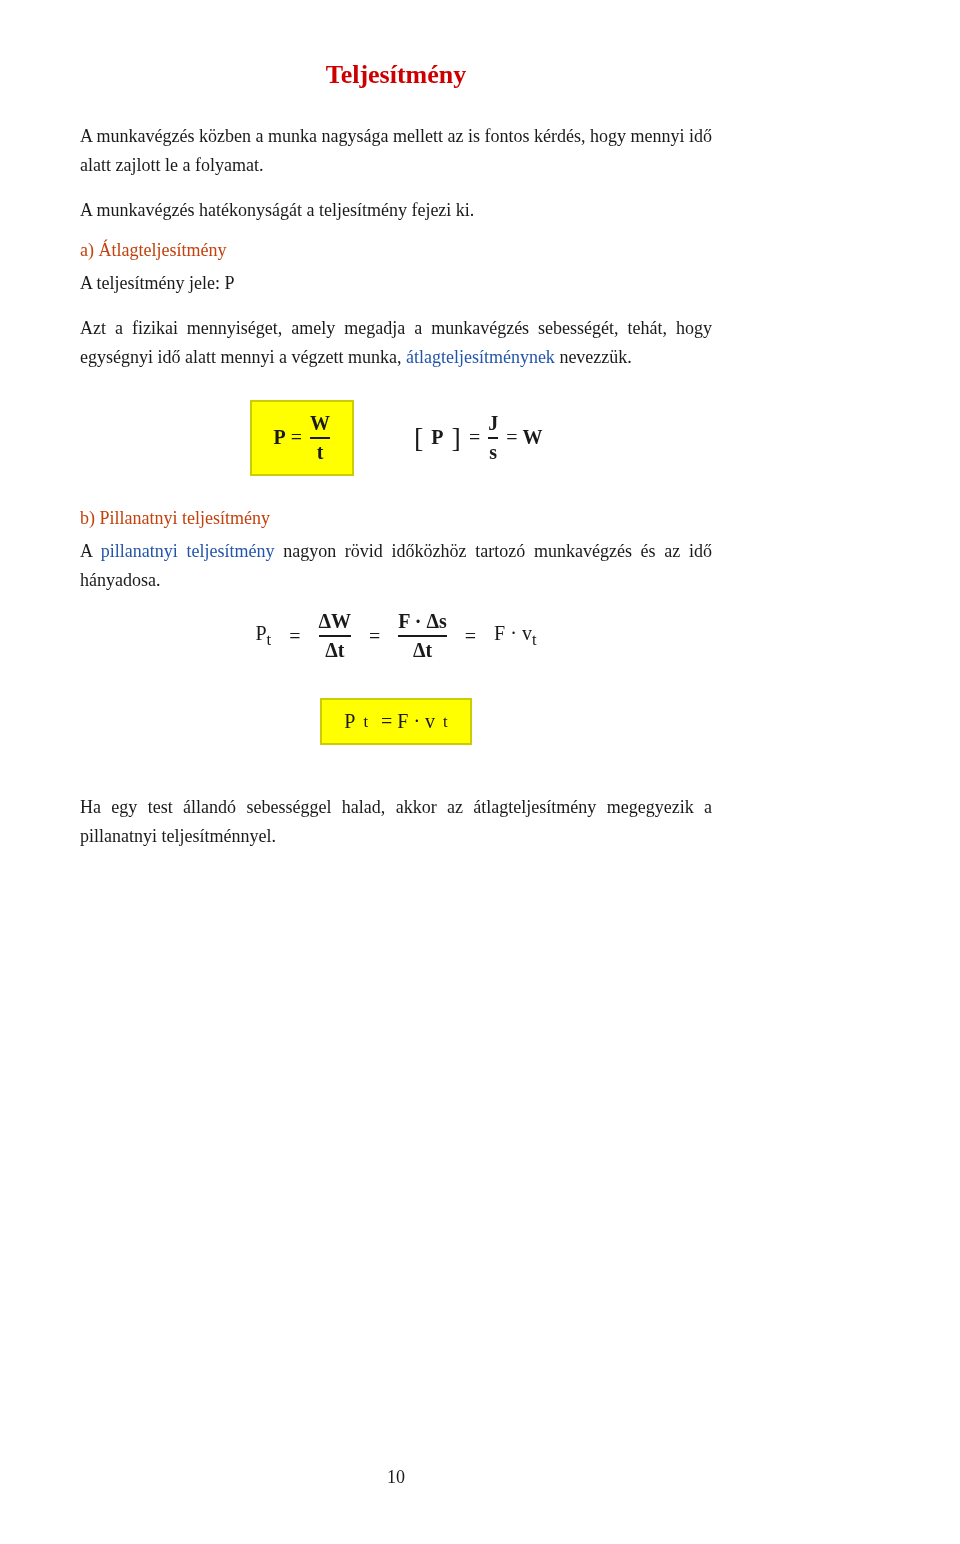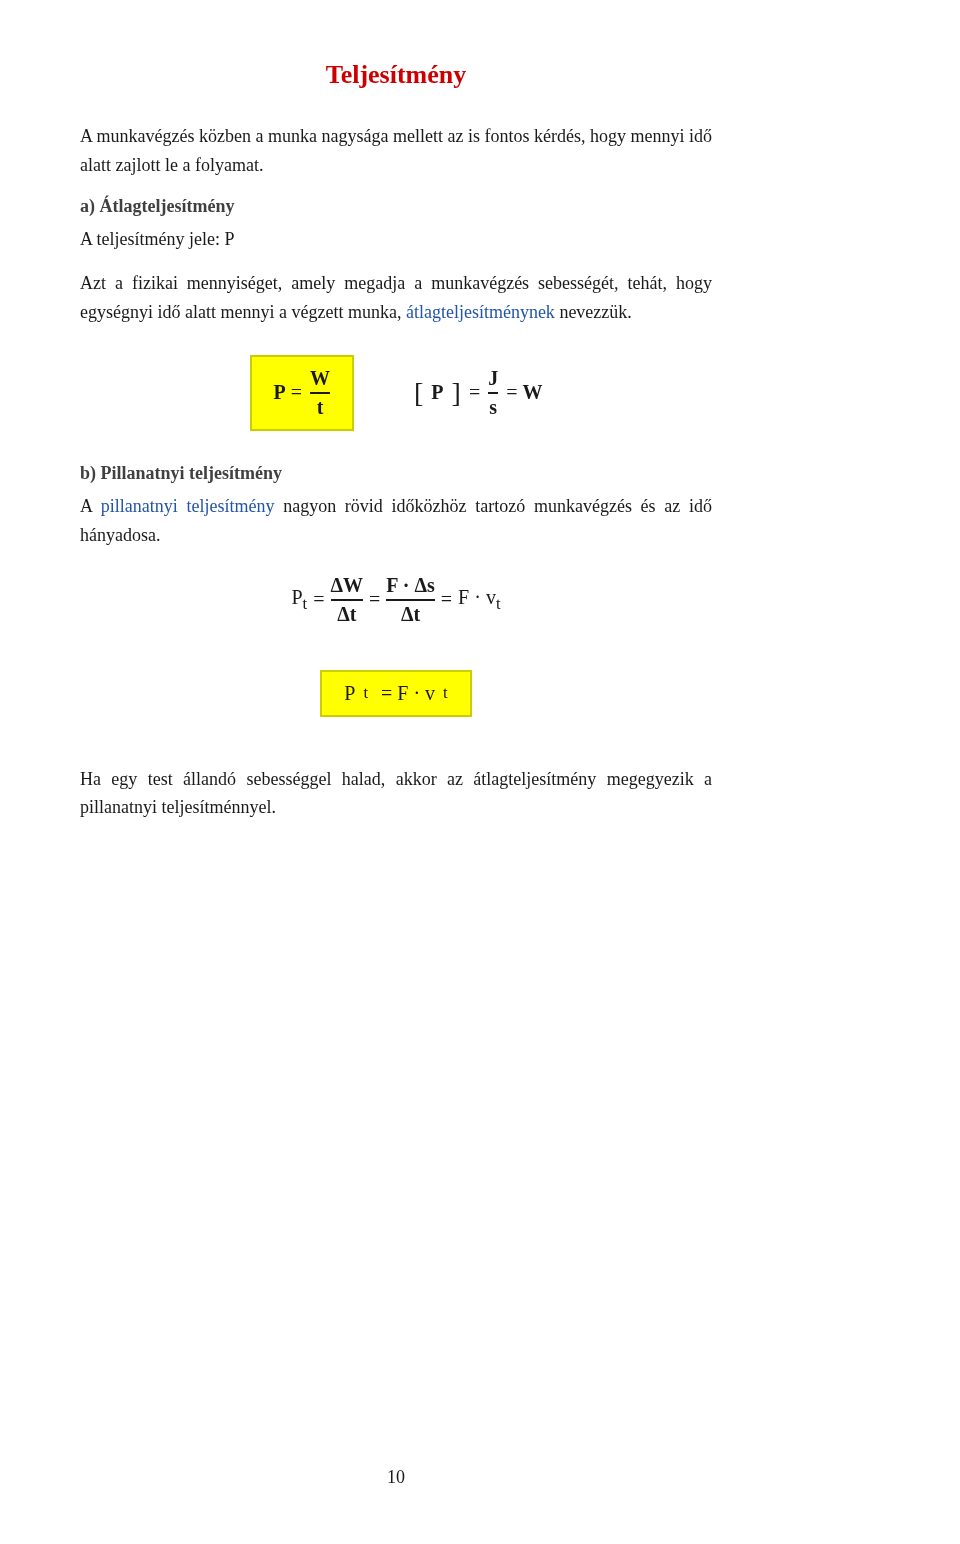--- a/index.html
+++ b/index.html
@@ -34,22 +34,22 @@
     }
 
     .paragraph {
       margin-bottom: 16px;
       line-height: 1.6;
       text-align: justify;
       font-family: Liberation Serif, serif;
     }
 
     .section-heading {
-      font-weight: bold;
-      color: #404040;
+      font-weight: normal;
+      color: #c2410c;
       margin-bottom: 8px;
     }
 
     .formula-block {
       display: flex;
       align-items: center;
       justify-content: center;
       margin: 28px 0;
       gap: 60px;
     }
@@ -121,41 +121,42 @@
       left: 50%;
       transform: translateX(-50%);
       font-size: 18px;
       color: #1a1a1a;
     }
 
     .formula-row {
       display: flex;
       align-items: center;
       justify-content: center;
-      margin: 24px auto;
-      gap: 6px;
+      margin: 8px auto;
+      gap: 18px;
       font-size: 20px;
     }
 
     .formula-row-boxed {
       display: flex;
       align-items: center;
       justify-content: center;
       margin: 16px auto 28px auto;
     }
   </style>
 </head>
 <body>
 
 <div class="page">
 
   <div class="page-title">Teljesítmény</div>
 
   <p class="paragraph">A munkavégzés közben a munka nagysága mellett az is fontos kérdés, hogy mennyi idő alatt zajlott le a folyamat.</p>
 
+  <p class="paragraph">A munkavégzés hatékonyságát a teljesítmény fejezi ki.</p>
 
   <div class="section-heading">a) Átlagteljesítmény</div>
 
   <p class="paragraph">A teljesítmény jele: P</p>
 
   <p class="paragraph">
     Azt a fizikai mennyiséget, amely megadja a munkavégzés sebességét, tehát, hogy egységnyi idő alatt mennyi a végzett munka, <span class="link-text">átlagteljesítménynek</span> nevezzük.
   </p>
 
   <div class="formula-block">

